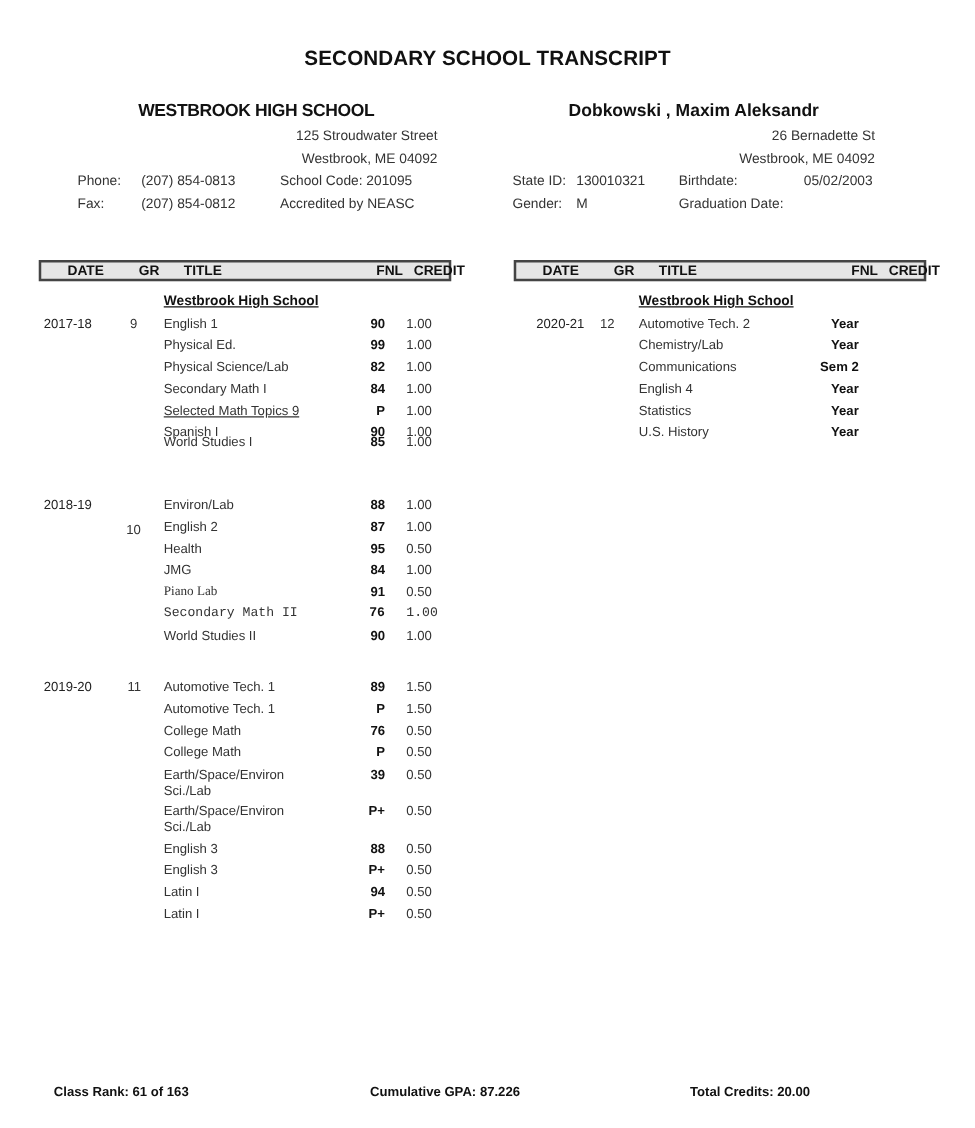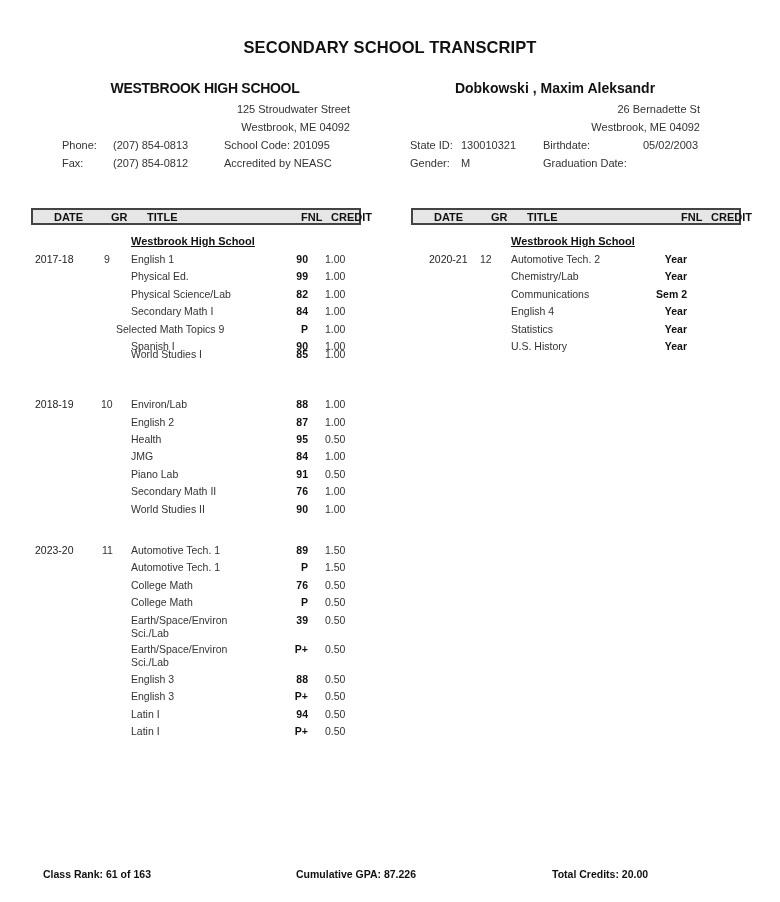--- a/index.html
+++ b/index.html
@@ -100,79 +100,79 @@
     <span class="c" style="left:131px;">Physical Science/Lab</span>
     <span class="c fnl" style="left:270px;width:38px;">82</span>
     <span class="c credit" style="left:325px;">1.00</span>
   </div>
   <div class="row" style="top:305px;left:0;width:390px;">
     <span class="c" style="left:131px;">Secondary Math I</span>
     <span class="c fnl" style="left:270px;width:38px;">84</span>
     <span class="c credit" style="left:325px;">1.00</span>
   </div>
   <div class="row" style="top:323px;left:0;width:390px;">
-    <span class="c" style="left:116px;">Selected Math Topics 9</span>
+    <span class="c" style="left:131px;text-decoration:underline;">Selected Math Topics 9</span>
     <span class="c fnl" style="left:270px;width:38px;">P</span>
     <span class="c credit" style="left:325px;">1.00</span>
   </div>
   <div class="row" style="top:340px;left:0;width:390px;">
     <span class="c" style="left:131px;">Spanish I</span>
     <span class="c fnl" style="left:270px;width:38px;">90</span>
     <span class="c credit" style="left:325px;">1.00</span>
   </div>
   <div class="row" style="top:348px;left:0;width:390px;">
     <span class="c" style="left:131px;">World Studies I</span>
     <span class="c fnl" style="left:270px;width:38px;">85</span>
     <span class="c credit" style="left:325px;">1.00</span>
   </div>
 </div>
 
 <div>
   <div class="row" style="top:398px;left:0;width:390px;">
     <span class="c date" style="left:35px;">2018-19</span>
-    <span class="c" style="left:101px;">10</span>
+    <span class="c" style="left:101px;margin-top:20px;">10</span>
     <span class="c" style="left:131px;">Environ/Lab</span>
     <span class="c fnl" style="left:270px;width:38px;">88</span>
     <span class="c credit" style="left:325px;">1.00</span>
   </div>
   <div class="row" style="top:416px;left:0;width:390px;">
     <span class="c" style="left:131px;">English 2</span>
     <span class="c fnl" style="left:270px;width:38px;">87</span>
     <span class="c credit" style="left:325px;">1.00</span>
   </div>
   <div class="row" style="top:433px;left:0;width:390px;">
     <span class="c" style="left:131px;">Health</span>
     <span class="c fnl" style="left:270px;width:38px;">95</span>
     <span class="c credit" style="left:325px;">0.50</span>
   </div>
   <div class="row" style="top:450px;left:0;width:390px;">
     <span class="c" style="left:131px;">JMG</span>
     <span class="c fnl" style="left:270px;width:38px;">84</span>
     <span class="c credit" style="left:325px;">1.00</span>
   </div>
   <div class="row" style="top:468px;left:0;width:390px;">
-    <span class="c" style="left:131px;">Piano Lab</span>
+    <span class="c" style="left:131px;font-family:Liberation Serif, serif;">Piano Lab</span>
     <span class="c fnl" style="left:270px;width:38px;">91</span>
     <span class="c credit" style="left:325px;">0.50</span>
   </div>
-  <div class="row" style="top:485px;left:0;width:390px;">
+  <div class="row" style="top:485px;left:0;width:390px;font-family:Liberation Mono, monospace;">
     <span class="c" style="left:131px;">Secondary Math II</span>
     <span class="c fnl" style="left:270px;width:38px;">76</span>
     <span class="c credit" style="left:325px;">1.00</span>
   </div>
   <div class="row" style="top:503px;left:0;width:390px;">
     <span class="c" style="left:131px;">World Studies II</span>
     <span class="c fnl" style="left:270px;width:38px;">90</span>
     <span class="c credit" style="left:325px;">1.00</span>
   </div>
 </div>
 
 <div>
   <div class="row" style="top:544px;left:0;width:390px;">
-    <span class="c date" style="left:35px;">2023-20</span>
+    <span class="c date" style="left:35px;">2019-20</span>
     <span class="c" style="left:102px;">11</span>
     <span class="c" style="left:131px;">Automotive Tech. 1</span>
     <span class="c fnl" style="left:270px;width:38px;">89</span>
     <span class="c credit" style="left:325px;">1.50</span>
   </div>
   <div class="row" style="top:561px;left:0;width:390px;">
     <span class="c" style="left:131px;">Automotive Tech. 1</span>
     <span class="c fnl" style="left:270px;width:38px;">P</span>
     <span class="c credit" style="left:325px;">1.50</span>
   </div>

